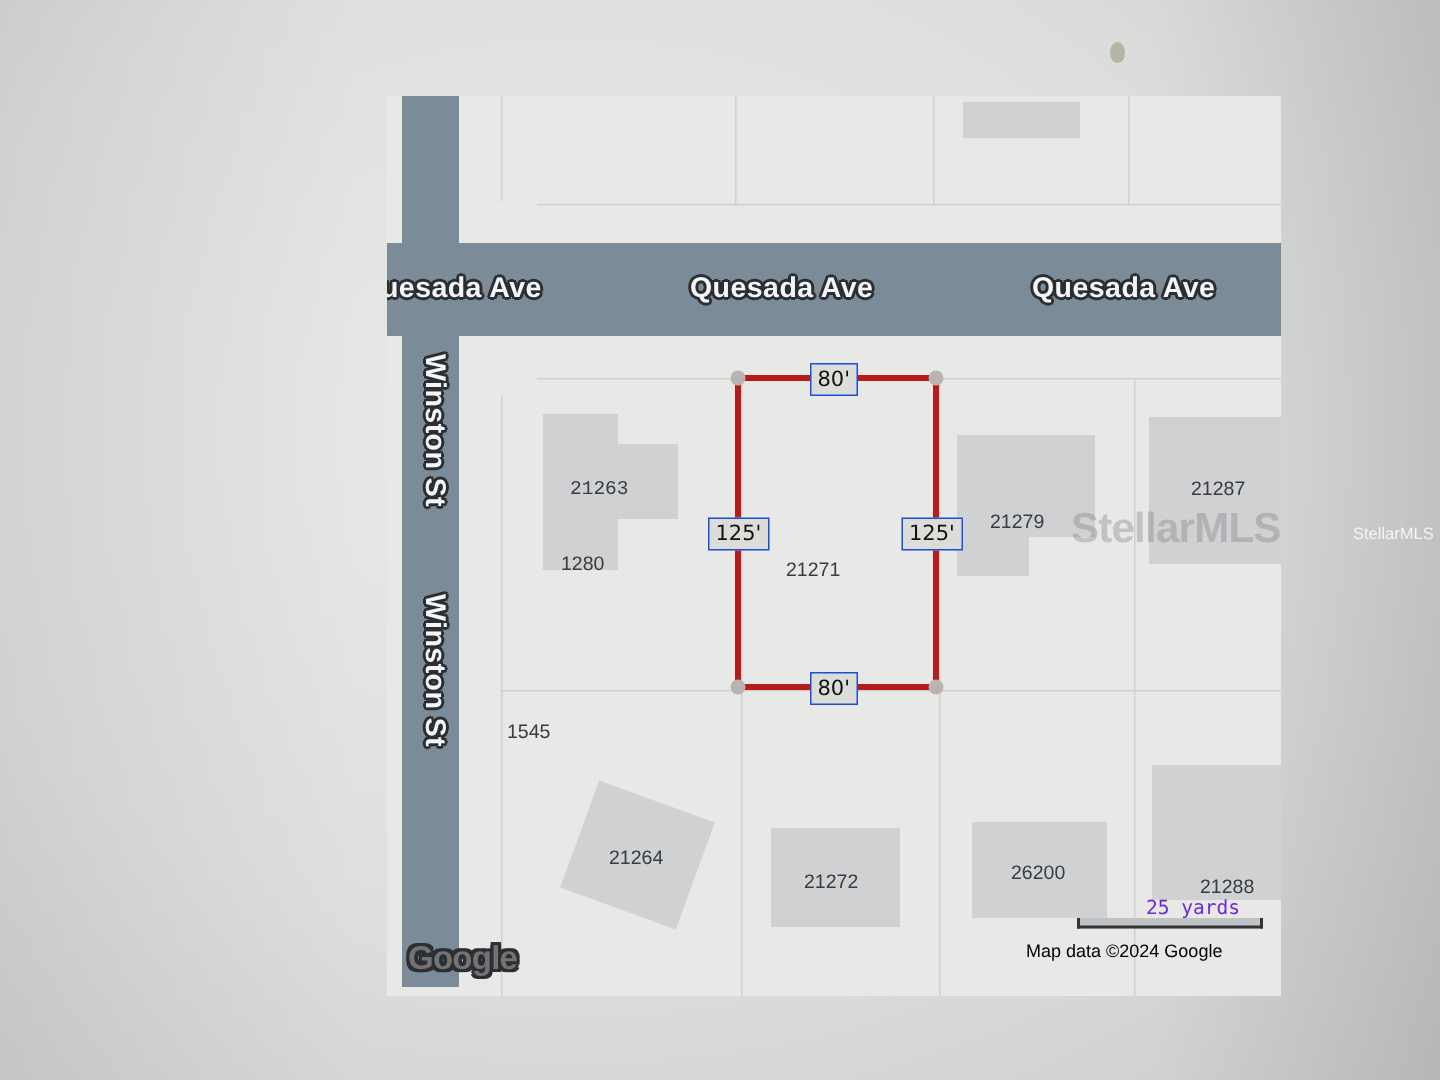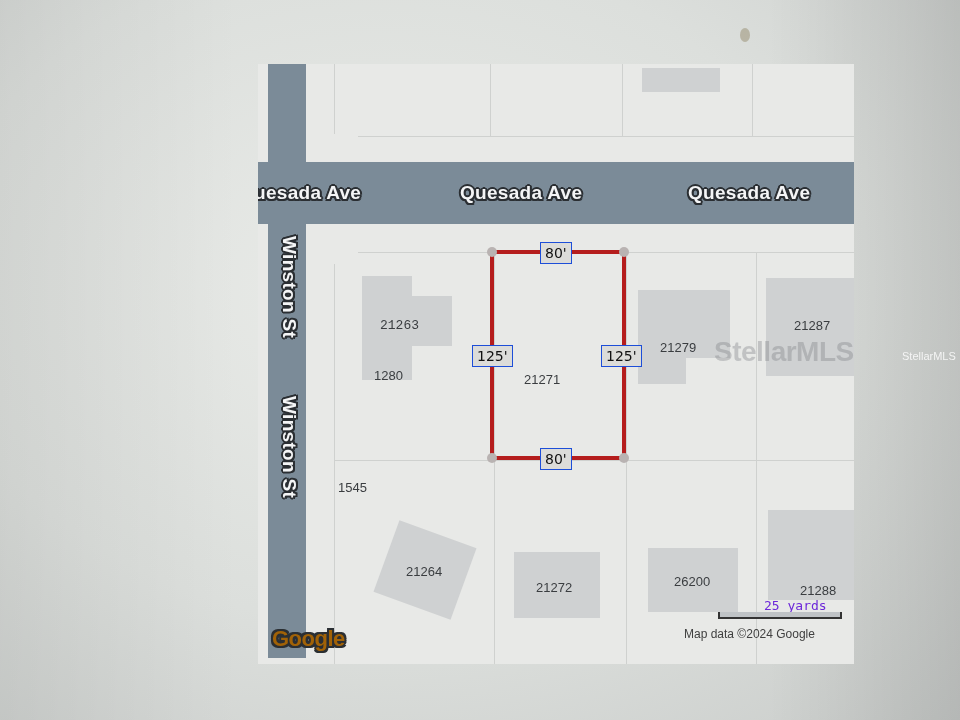--- a/index.html
+++ b/index.html
@@ -35,30 +35,30 @@
     font-family:"DejaVu Sans", sans-serif; font-size:14px; color:#111;
     padding:1px 4px; white-space:nowrap; line-height:18px;
   }
   .watermark-big {
     position:absolute; font-size:28px; color:rgba(120,124,128,0.35); font-weight:bold; white-space:nowrap; letter-spacing:-0.5px;
   }
   .watermark-small {
     position:absolute; left:902px; top:350px; font-size:11px; color:rgba(250,250,250,0.9); white-space:nowrap;
   }
   .google-logo {
-    position:absolute; left:272px; top:626px; font-size:22px; font-weight:bold; color:#a16207;
+    position:absolute; left:272px; top:626px; font-size:22px; font-weight:bold; color:#737373;
     text-shadow: -2px -2px 0 #2b2f33, 2px -2px 0 #2b2f33, -2px 2px 0 #2b2f33, 2px 2px 0 #2b2f33, 0 2px 0 #2b2f33, 2px 0 0 #2b2f33, -2px 0 0 #2b2f33, 0 -2px 0 #2b2f33;
     letter-spacing:-0.5px;
   }
   .scale-label { position:absolute; left:764px; top:598px; font-family:"DejaVu Sans Mono", monospace; font-size:13px; color:#6d28d9; }
   .scale-bar {
     position:absolute; left:718px; top:612px; width:120px; height:5px;
     border:2px solid #333; border-top:none; background:#bfc3c6;
   }
-  .map-attrib { position:absolute; left:684px; top:627px; font-size:12px; color:#404040; white-space:nowrap; }
+  .map-attrib { position:absolute; left:684px; top:627px; font-size:12px; color:#000000; white-space:nowrap; }
   .speck { position:absolute; left:740px; top:28px; width:10px; height:14px; border-radius:50%; background:rgba(150,140,110,0.5); }
 </style>
 </head>
 <body>
 
 <div class="photo-vignette"></div>
 <div class="speck"></div>
 
 <div class="map">
 

